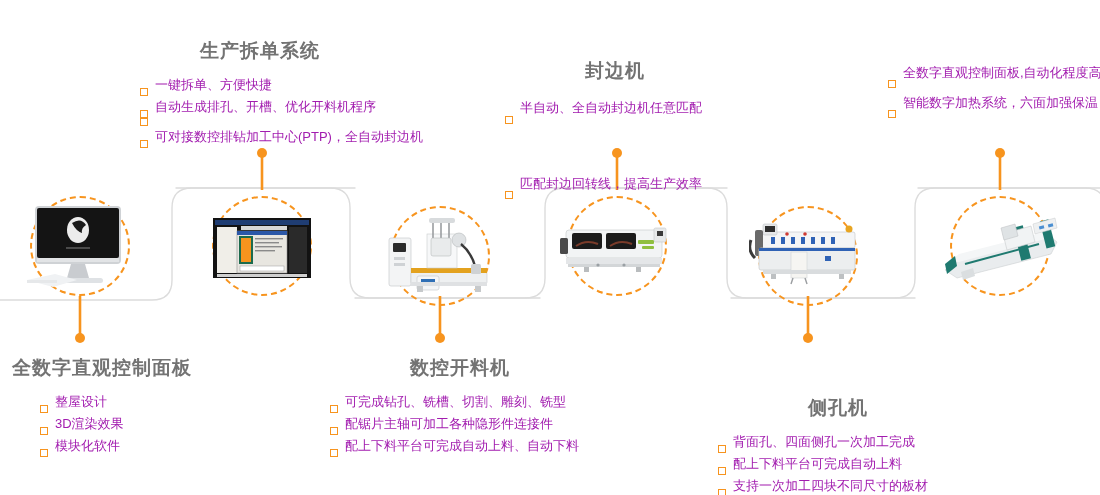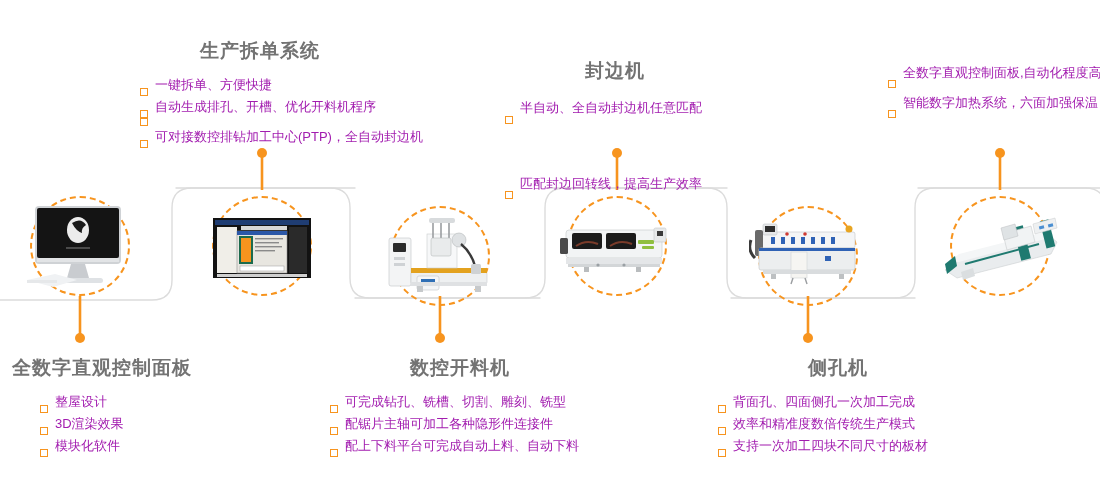--- a/index.html
+++ b/index.html
@@ -326,29 +326,29 @@
           <span>半自动、全自动封边机任意匹配</span>
         </li>
       <li style="line-height:30px;margin-top:45px;">
           <span class="chk"></span>
           <span>匹配封边回转线，提高生产效率</span>
         </li>
     </ul>
   </div>
 
   <div class="block" style="left:718px; top:355px;">
-    <h3 style="width:240px;">侧孔机</h3>
+    <h3 style="width:240px;margin-top:40px;">侧孔机</h3>
     <ul>
       <li>
           <span class="chk"></span>
           <span>背面孔、四面侧孔一次加工完成</span>
         </li>
       <li>
           <span class="chk"></span>
-          <span>效率和精准度数倍传统生产模式</span>
+          <span>配上下料平台可完成自动上料</span>
         </li>
       <li>
           <span class="chk"></span>
           <span>支持一次加工四块不同尺寸的板材</span>
         </li>
     </ul>
   </div>
 
   <div class="block" style="left:888px; top:58px;">
     <ul>

